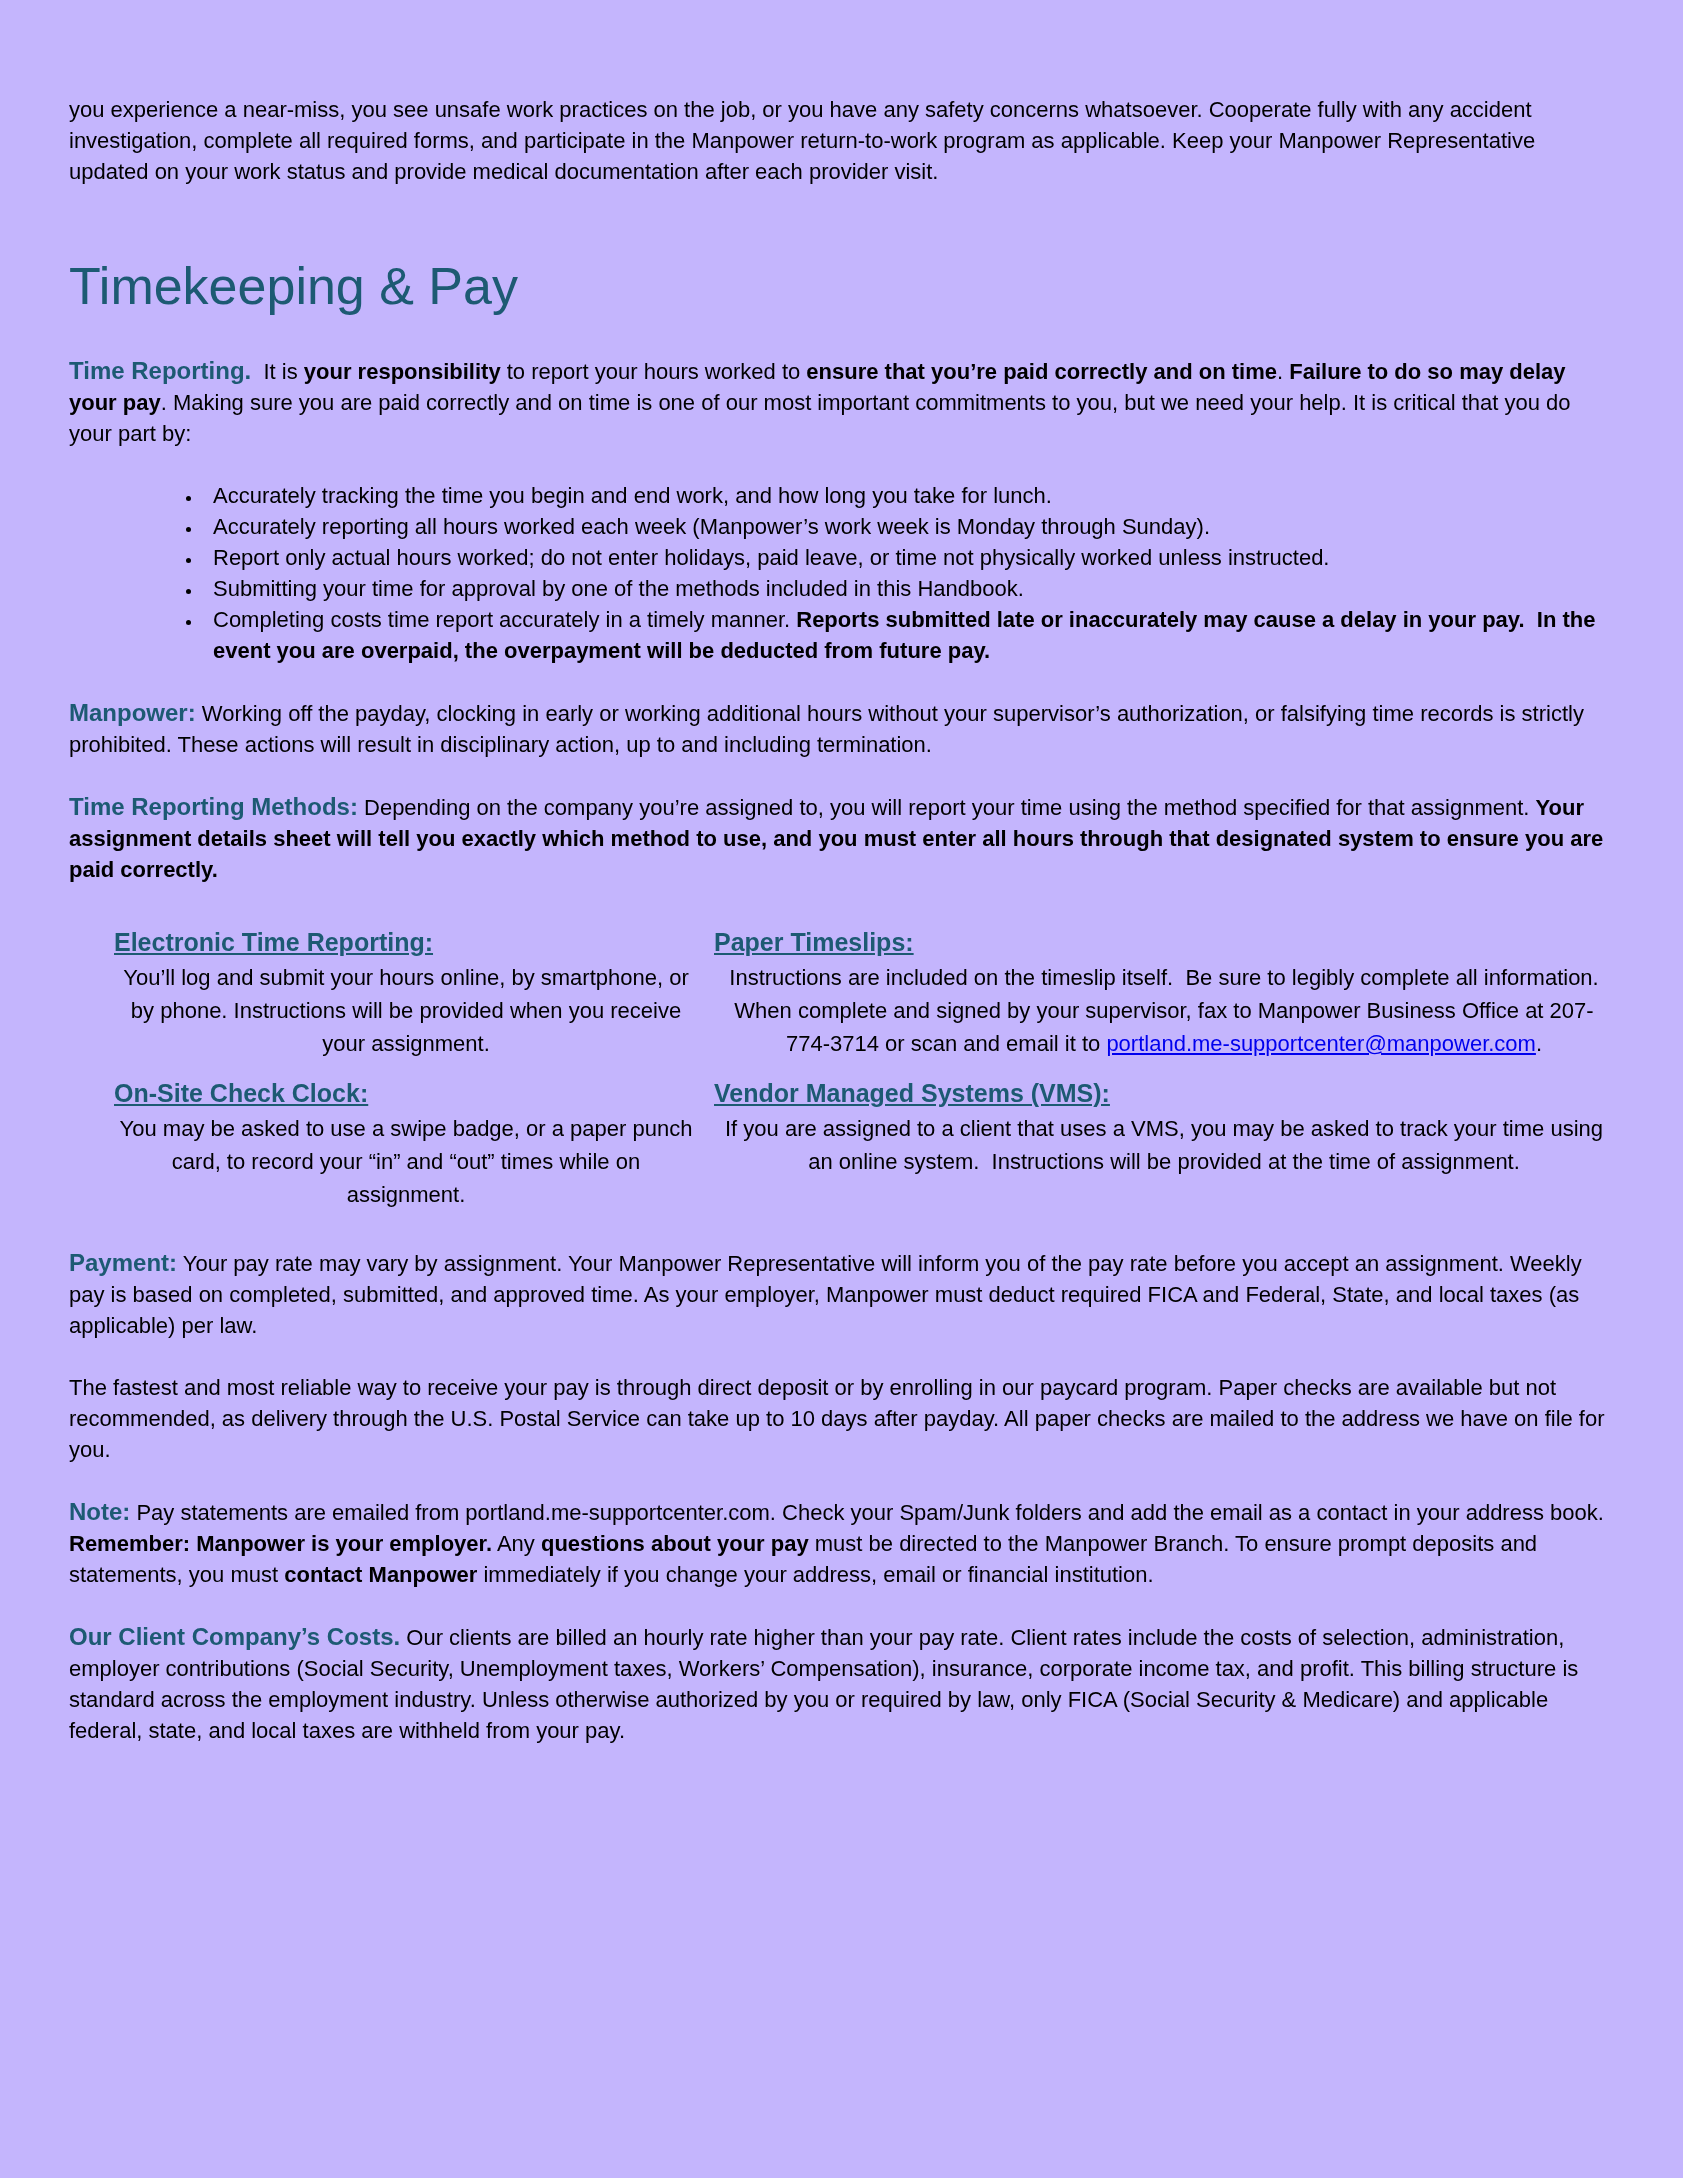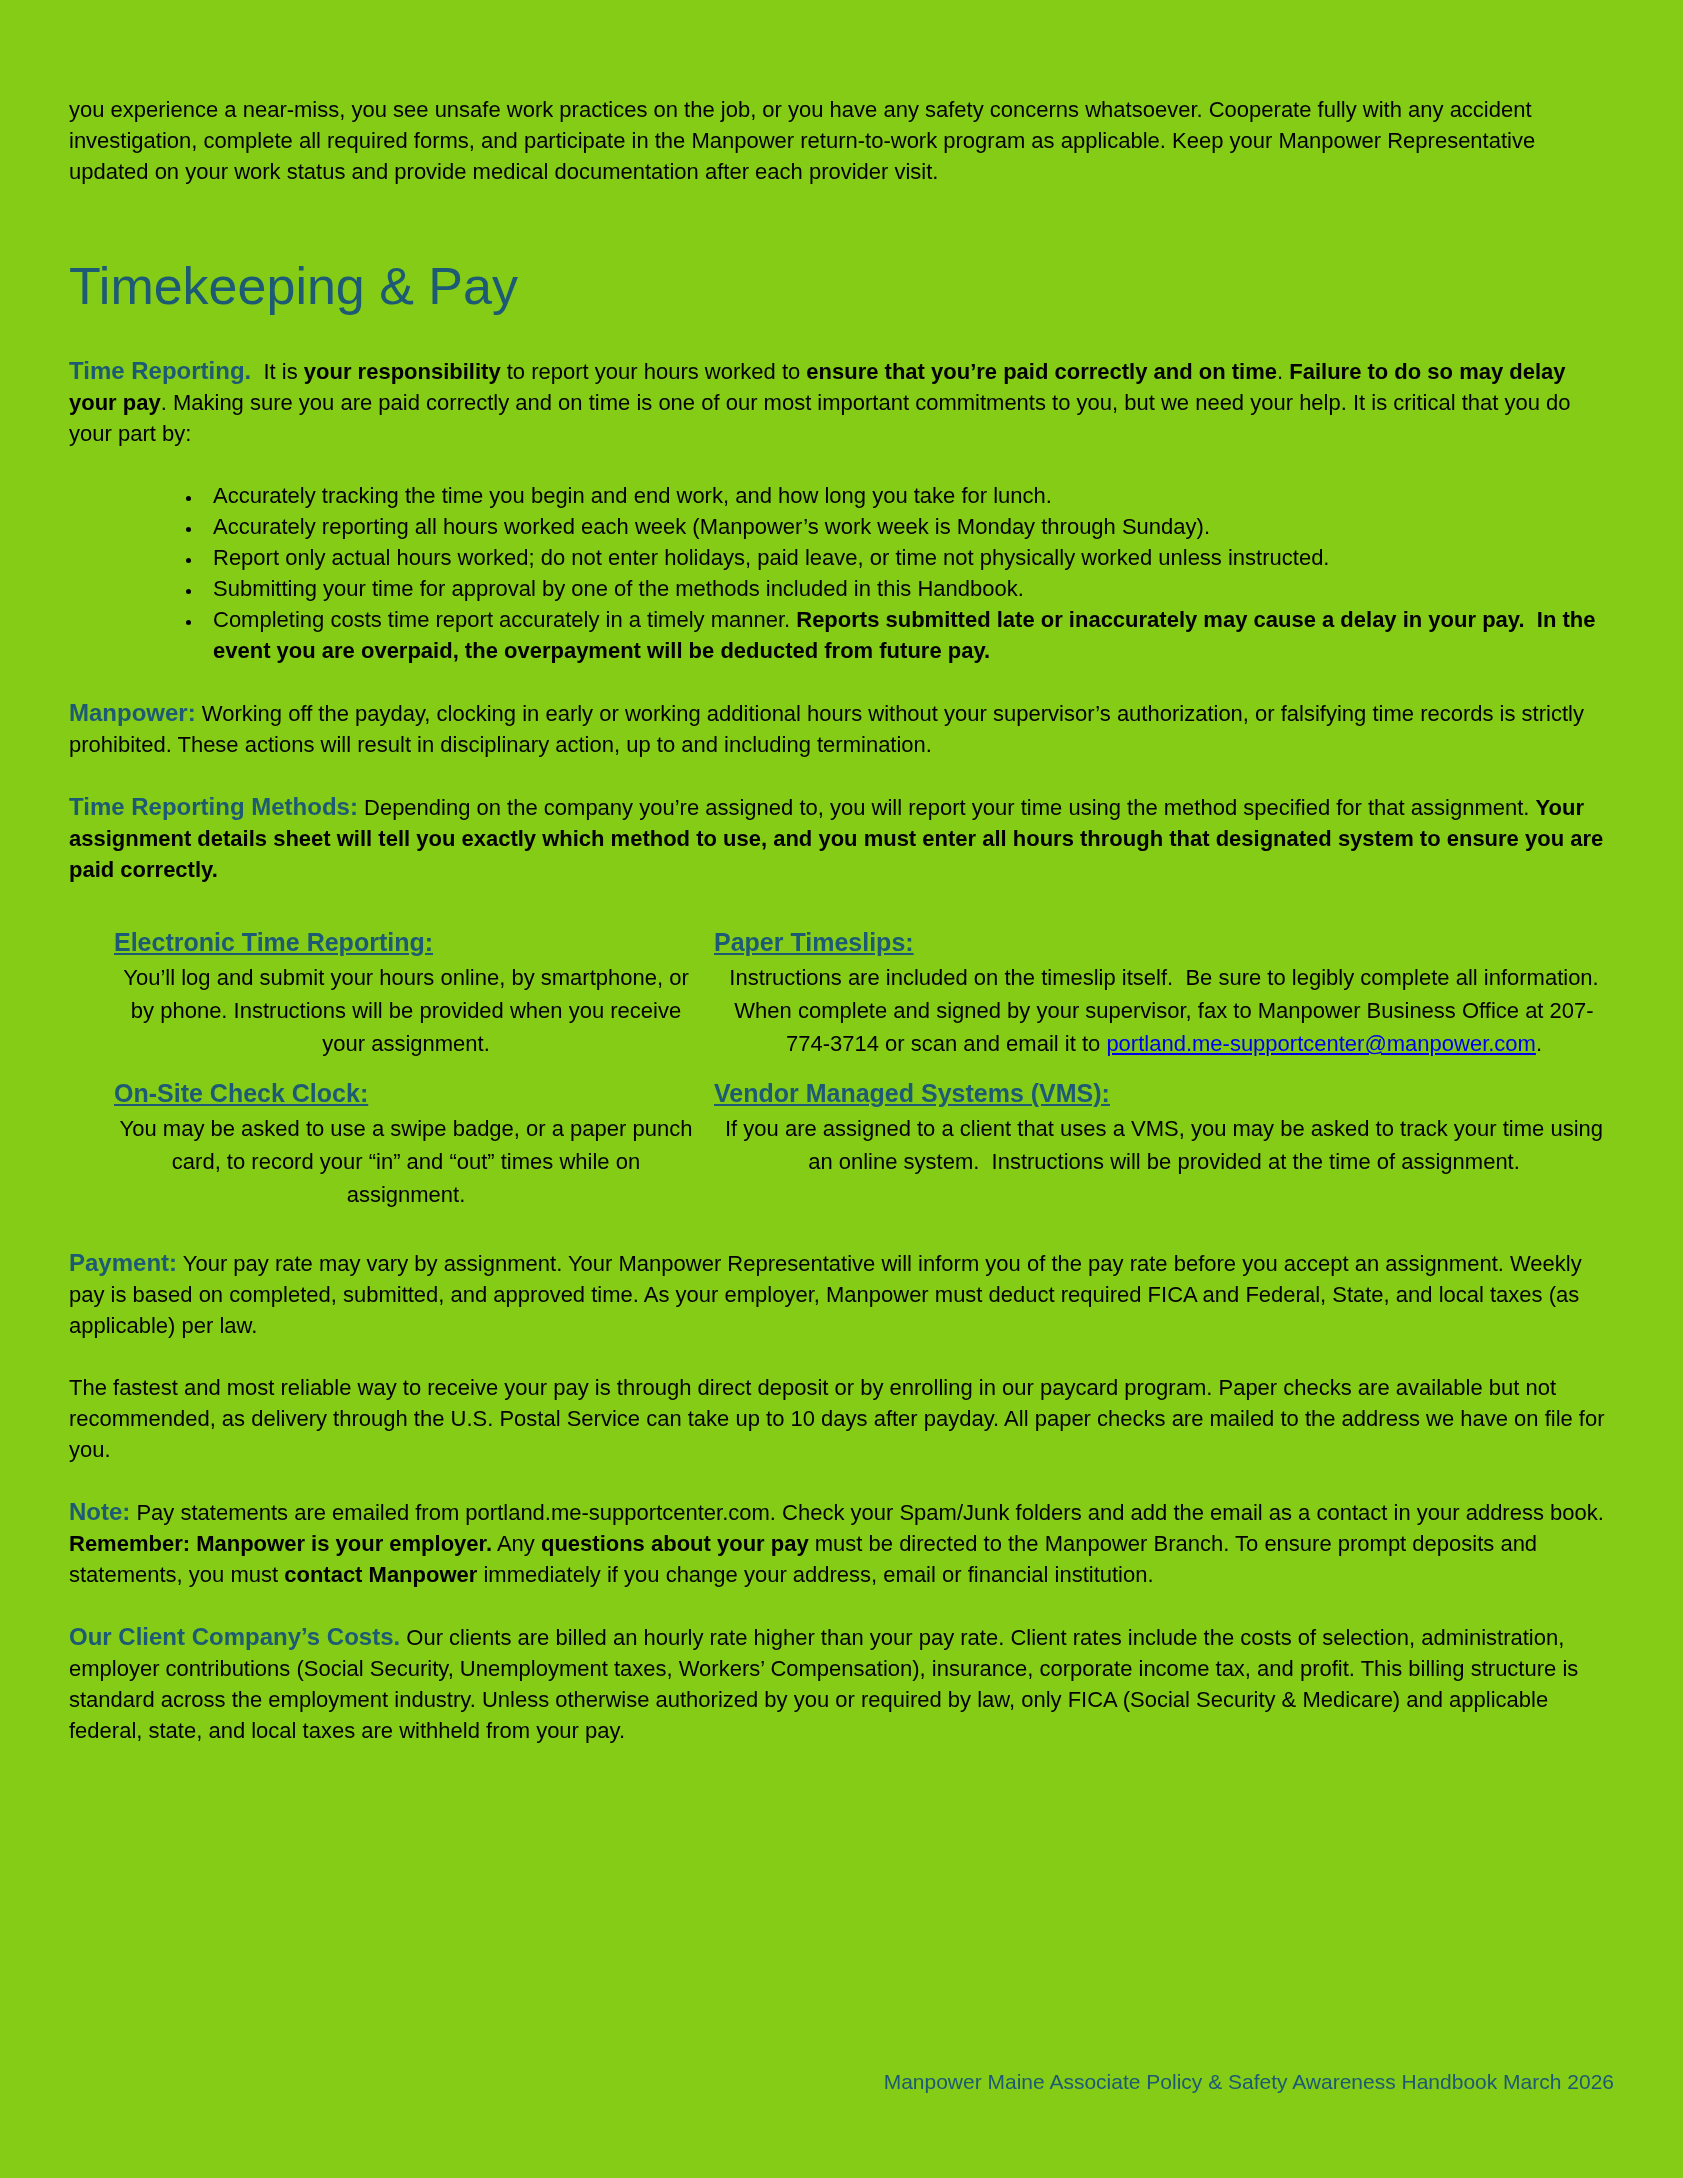--- a/index.html
+++ b/index.html
@@ -1,21 +1,21 @@
 <!DOCTYPE html>
 <html><head>
 <meta charset="utf-8">
 <style>
   html, body { margin: 0; padding: 0; background: #ffffff; }
   .page {
     position: relative;
     width: 1683px;
     height: 2178px;
     margin: 0 auto;
-    background: #84cc16;
+    background: #c4b5fd;
     box-sizing: border-box;
     padding: 94px 69px 0 69px;
     font-family: "Liberation Sans", "DejaVu Sans", sans-serif;
     font-size: 22px;
     line-height: 31px;
     color: #000000;
     overflow: hidden;
   }
   .para { margin: 0 0 31px 0; white-space: pre-wrap; }
   h1.doc-title {
@@ -109,16 +109,15 @@
   </div>
 
   <p class="para"><span class="seg-tb">Payment:</span><span> Your pay rate may vary by assignment. Your Manpower Representative will inform you of the pay rate before you accept an assignment. Weekly pay is based on completed, submitted, and approved time. As your employer, Manpower must deduct required FICA and Federal, State, and local taxes (as applicable) per law.</span></p>
 
   <p class="para para-fastest"><span>The fastest and most reliable way to receive your pay is through direct deposit or by enrolling in our paycard program. Paper checks are available but not recommended, as delivery through the U.S. Postal Service can take up to 10 days after payday. All paper checks are mailed to the address we have on file for you.</span></p>
 
   <p class="para"><span class="seg-tb">Note:</span><span> Pay statements are emailed from portland.me-supportcenter.com. Check your Spam/Junk folders and add the email as a contact in your address book. </span><span class="seg-b">Remember: Manpower is your employer.</span><span> Any </span><span class="seg-b">questions about your pay</span><span> must be directed to the Manpower Branch. To ensure prompt deposits and statements, you must </span><span class="seg-b">contact Manpower</span><span> immediately if you change your address, email or financial institution.</span></p>
 
   <p class="para para-costs"><span class="seg-tb">Our Client Company’s Costs.</span><span> Our clients are billed an hourly rate higher than your pay rate. Client rates include the costs of selection, administration, employer contributions (Social Security, Unemployment taxes, Workers’ Compensation), insurance, corporate income tax, and profit. This billing structure is standard across the employment industry. Unless otherwise authorized by you or required by law, only FICA (Social Security &amp; Medicare) and applicable federal, state, and local taxes are withheld from your pay.</span></p>
 
-  <div class="page-footer">Manpower Maine Associate Policy &amp; Safety Awareness Handbook March 2026</div>
 
 </div>
 
 
 </body></html>

